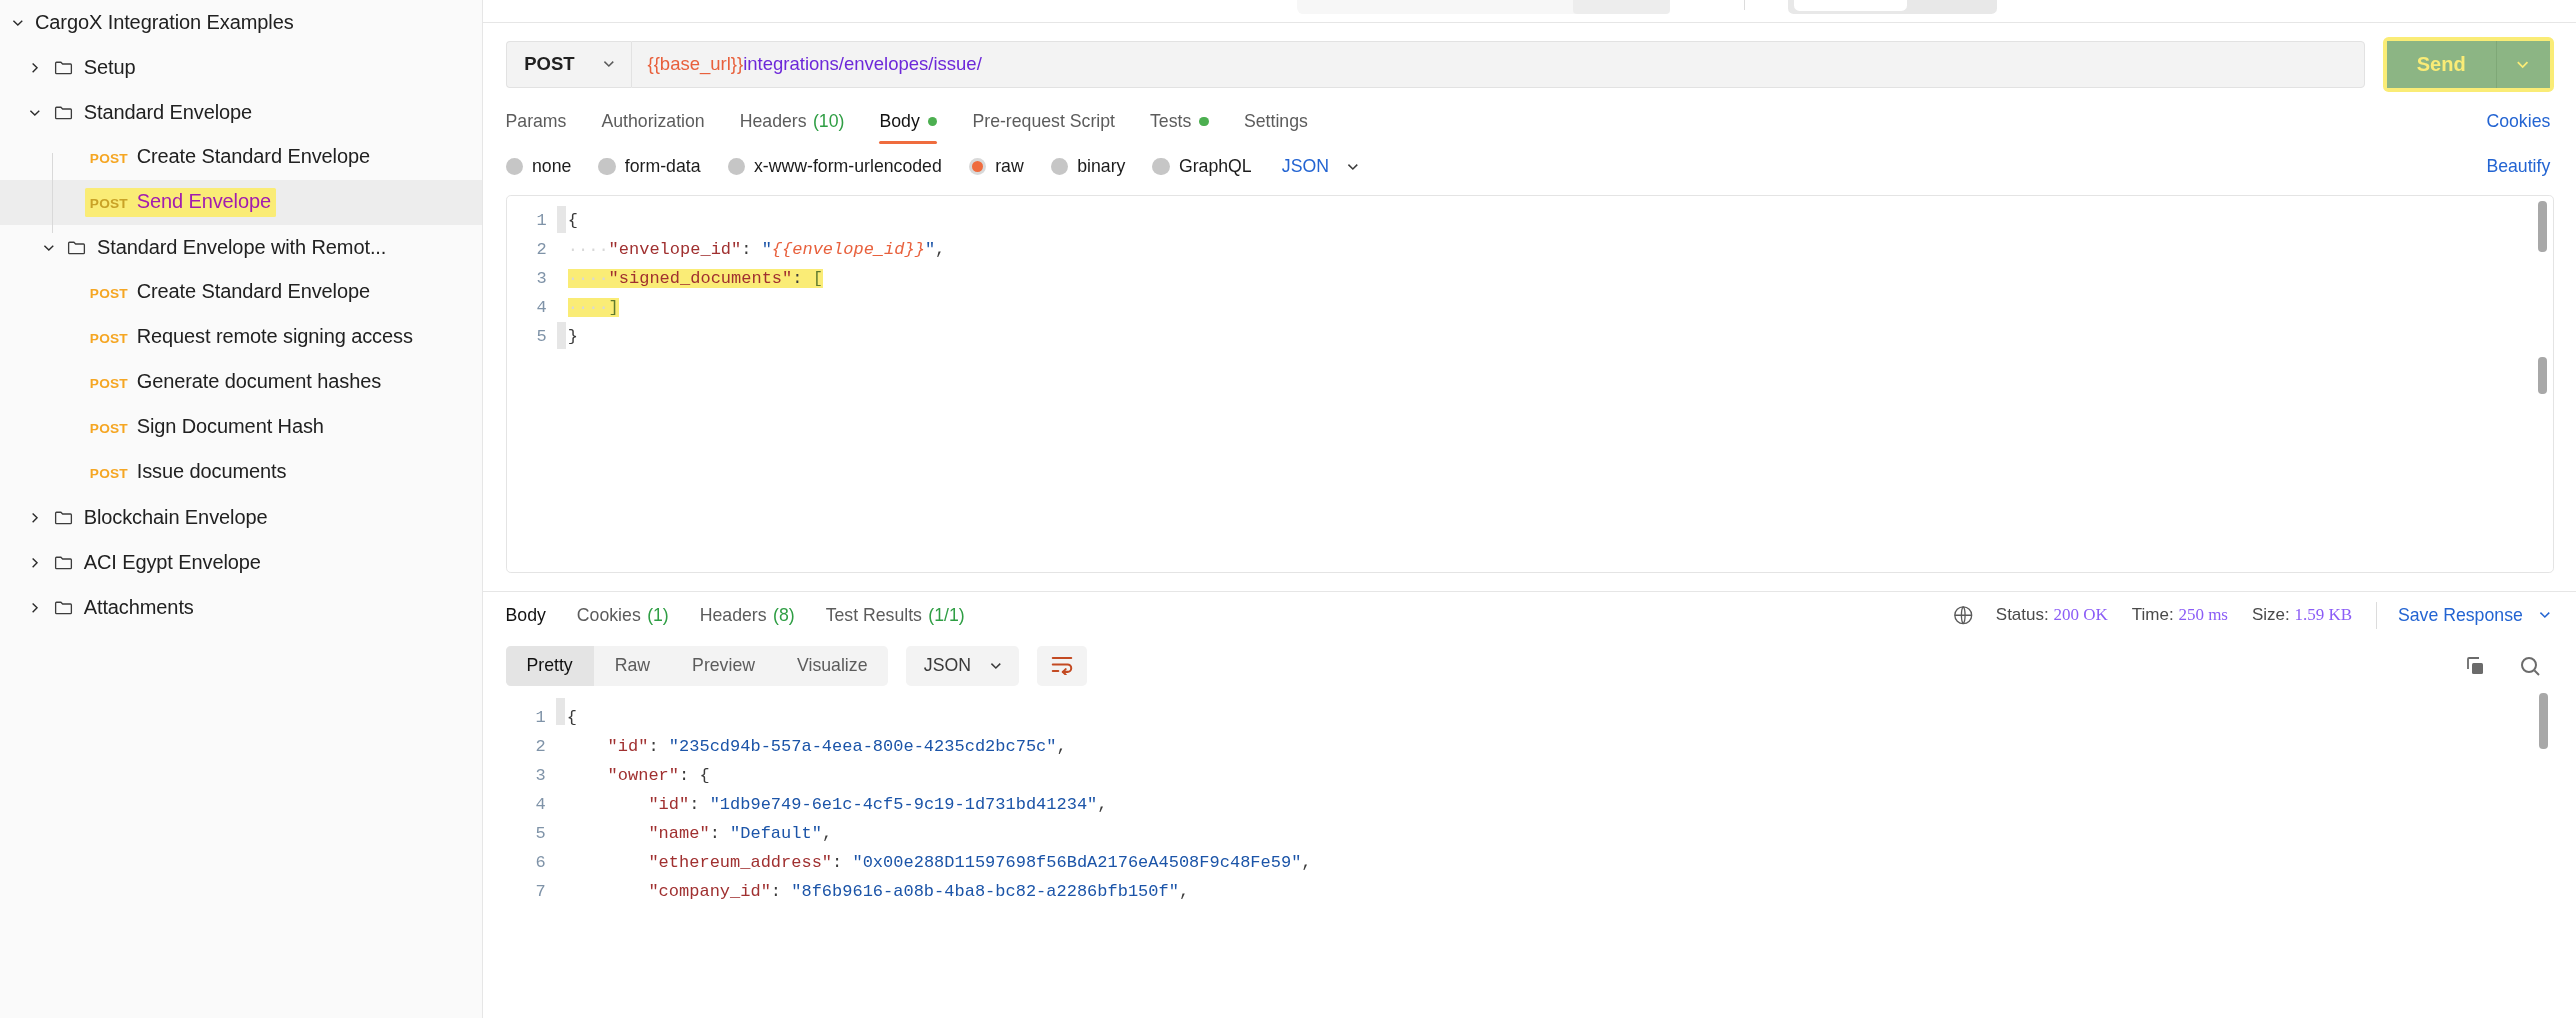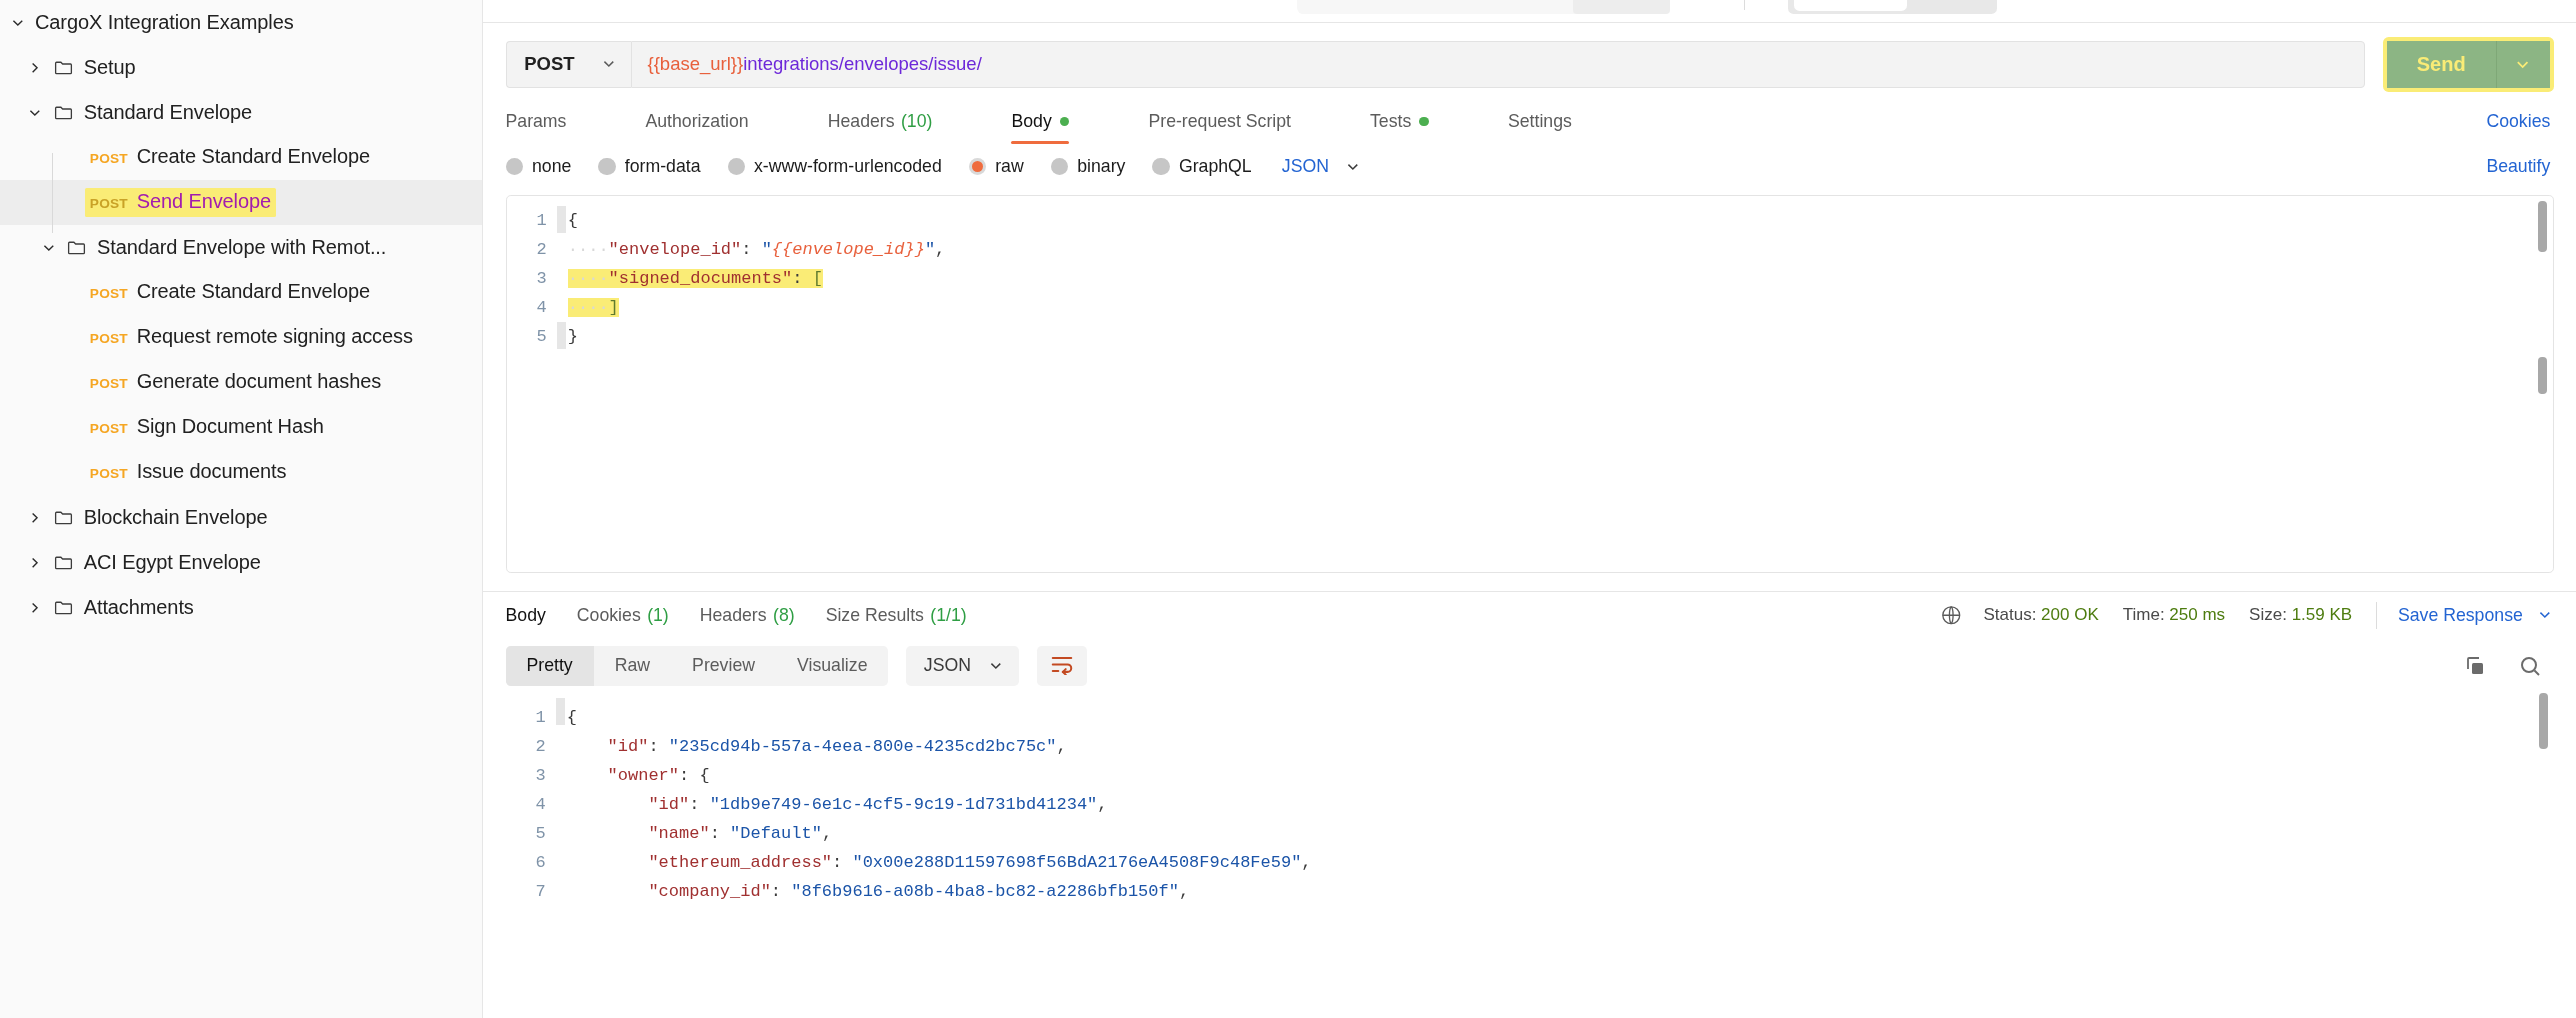--- a/index.html
+++ b/index.html
@@ -221,21 +221,21 @@
   }
   .resp-tab {
     font-size: 17.7px; color: #5c5c5c; margin-right: 31px;
     height: 47px; display: flex; align-items: center; position: relative; cursor: pointer;
     white-space: nowrap;
   }
   .resp-tab.active { color: #111; }
   .resp-meta { margin-left: auto; display: flex; align-items: center; gap: 0; }
   .globe { margin-right: 21px; color: #5a5a5a; display:flex; }
   .meta-item { font-size: 17px; color: #4a4a4a; margin-right: 24px; white-space: nowrap; }
-  .meta-item b { color: #4d7c0f; font-weight: 400; }
+  .meta-item b { color: #8b5cf6; font-weight: 400; font-family: Liberation Serif, serif; }
   .meta-div { width: 0.8px; height: 27px; background: #dcdcdc; margin: 0 21px 0 0; }
   .save-resp { color: #2364d2; font-size: 17.7px; cursor: pointer; display:flex; align-items:center;}
   .save-resp .schev { margin-left: 13px; display:flex; color:#2364d2;}
 
   
   .view-bar { display: flex; align-items: center; padding: 0 22.5px; height: 55px; }
   .seg {
     display: flex; background: #f3f3f3; border-radius: 4.8px; overflow: hidden; height: 40px;
   }
   .seg div {
@@ -430,21 +430,21 @@
           <div class="caret">
             <svg width="19.3" height="19.3" viewBox="0 0 24 24" fill="none" stroke="currentColor" stroke-width="2.2">
                 <path d="M6 9l6 6 6-6"></path>
               </svg>
           </div>
         </div>
       </div>
     </div>
 
     <div class="req-tabs">
-      <div id="req-tabs-host" style="display:flex;align-items:center;gap:44px;">
+      <div id="req-tabs-host" style="display:flex;align-items:center;">
           <div class="rtab">
             <span>Params</span>
           </div>
           <div class="rtab">
             <span>Authorization</span>
           </div>
           <div class="rtab">
             <span>Headers</span>
             <span class="cnt">(10)</span>
           </div>
@@ -528,21 +528,21 @@
           </div>
           <div class="resp-tab">
             <span>Cookies</span>
             <span class="cnt">(1)</span>
           </div>
           <div class="resp-tab">
             <span>Headers</span>
             <span class="cnt">(8)</span>
           </div>
           <div class="resp-tab">
-            <span>Size Results</span>
+            <span>Test Results</span>
             <span class="cnt">(1/1)</span>
           </div>
         </div>
       <div class="resp-meta">
         <span class="globe">
           <svg width="22.5" height="22.5" viewBox="0 0 24 24" fill="none" stroke="currentColor" stroke-width="1.4">
             <circle cx="12" cy="12" r="9"></circle>
               <path d="M3 12h18M12 3c2.6 2.6 2.6 15.4 0 18M12 3c-2.6 2.6-2.6 15.4 0 18"></path>
           </svg>
         </span>

